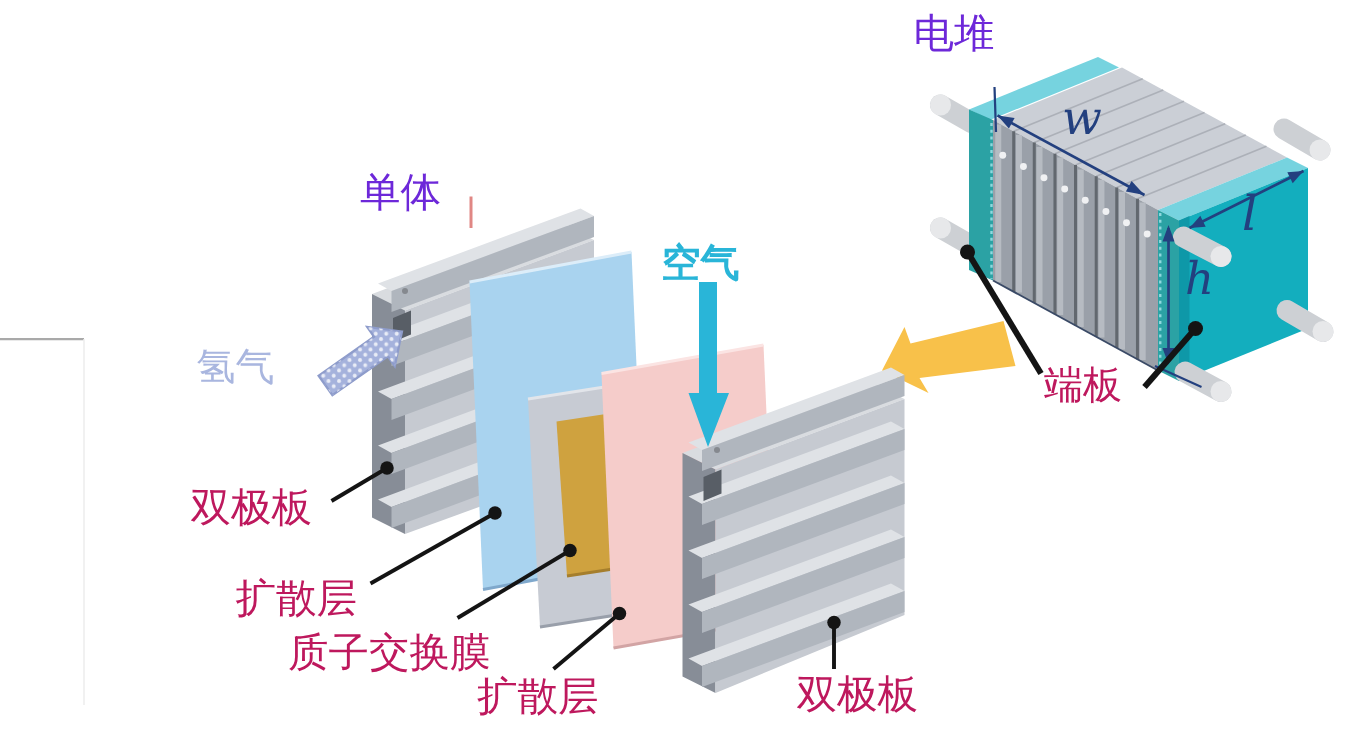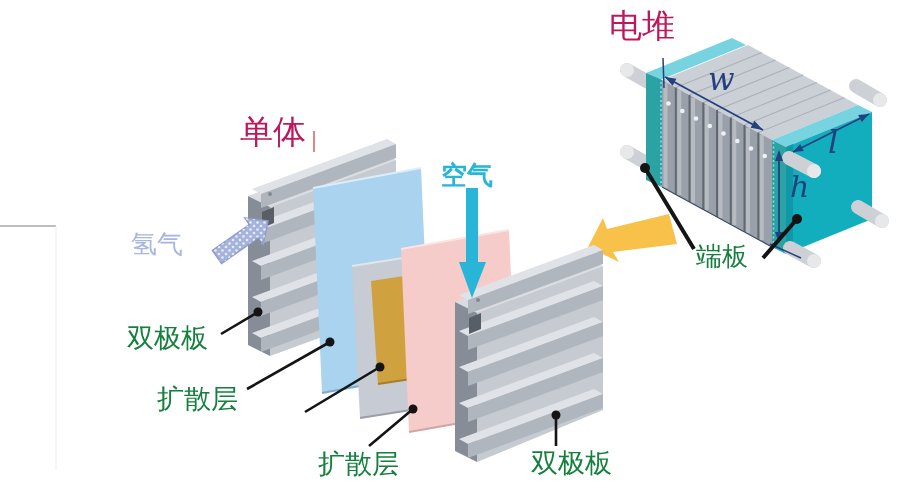--- a/index.html
+++ b/index.html
@@ -2,22 +2,22 @@
 <html><head>
 <meta charset="utf-8">
 <style>
   html,body{margin:0;padding:0;background:#ffffff;}
   #canvas{
     position:relative;width:897px;height:493px;background:#ffffff;overflow:hidden;
     font-family:"Liberation Sans",sans-serif;
   }
   #art{position:absolute;left:0;top:0;}
   .lbl{position:absolute;line-height:1;white-space:nowrap;user-select:none;}
-  .lbl-red{color:#be185d;font-size:33px;}
-  .lbl-black{color:#15803d;font-size:27px;}
+  .lbl-red{color:#6d28d9;font-size:27px;}
+  .lbl-black{color:#be185d;font-size:27px;}
   .lbl-h2{color:#A9B6DF;font-size:26px;}
   .lbl-air{color:#29B5D8;font-size:26px;}
   .lbl-dim{color:#23407F;font-family:"DejaVu Serif",serif;font-style:italic;}
 </style>
 </head>
 <body>
 
 <div id="canvas">
 <svg id="art" width="897" height="493" viewBox="0 0 897 493">
 
@@ -216,19 +216,20 @@
     </g>
   </g>
 </svg>
 
 <div class="lbl lbl-red" style="left:609px;top:9px;">电堆</div>
 <div class="lbl lbl-red" style="left:240px;top:115px;">单体</div>
 <div class="lbl lbl-h2" style="left:131px;top:233px;font-family:Liberation Mono, monospace;">氢气</div>
 <div class="lbl lbl-air" style="left:441px;top:162px;font-weight:bold;">空气</div>
 <div class="lbl lbl-black" style="left:127px;top:325px;">双极板</div>
 <div class="lbl lbl-black" style="left:157px;top:386px;">扩散层</div>
+<div class="lbl lbl-black" style="left:192px;top:422px;">质子交换膜</div>
 <div class="lbl lbl-black" style="left:318px;top:451px;">扩散层</div>
 <div class="lbl lbl-black" style="left:531px;top:450px;">双极板</div>
 <div class="lbl lbl-black" style="left:696px;top:243px;font-size:26px;">端板</div>
 <div class="lbl lbl-dim" style="left:708px;top:64px;font-size:31px;">w</div>
 <div class="lbl lbl-dim" style="left:828px;top:126px;font-size:32px;">l</div>
 <div class="lbl lbl-dim" style="left:790px;top:172px;font-size:30px;">h</div>
 </div>
 
 </body></html>

